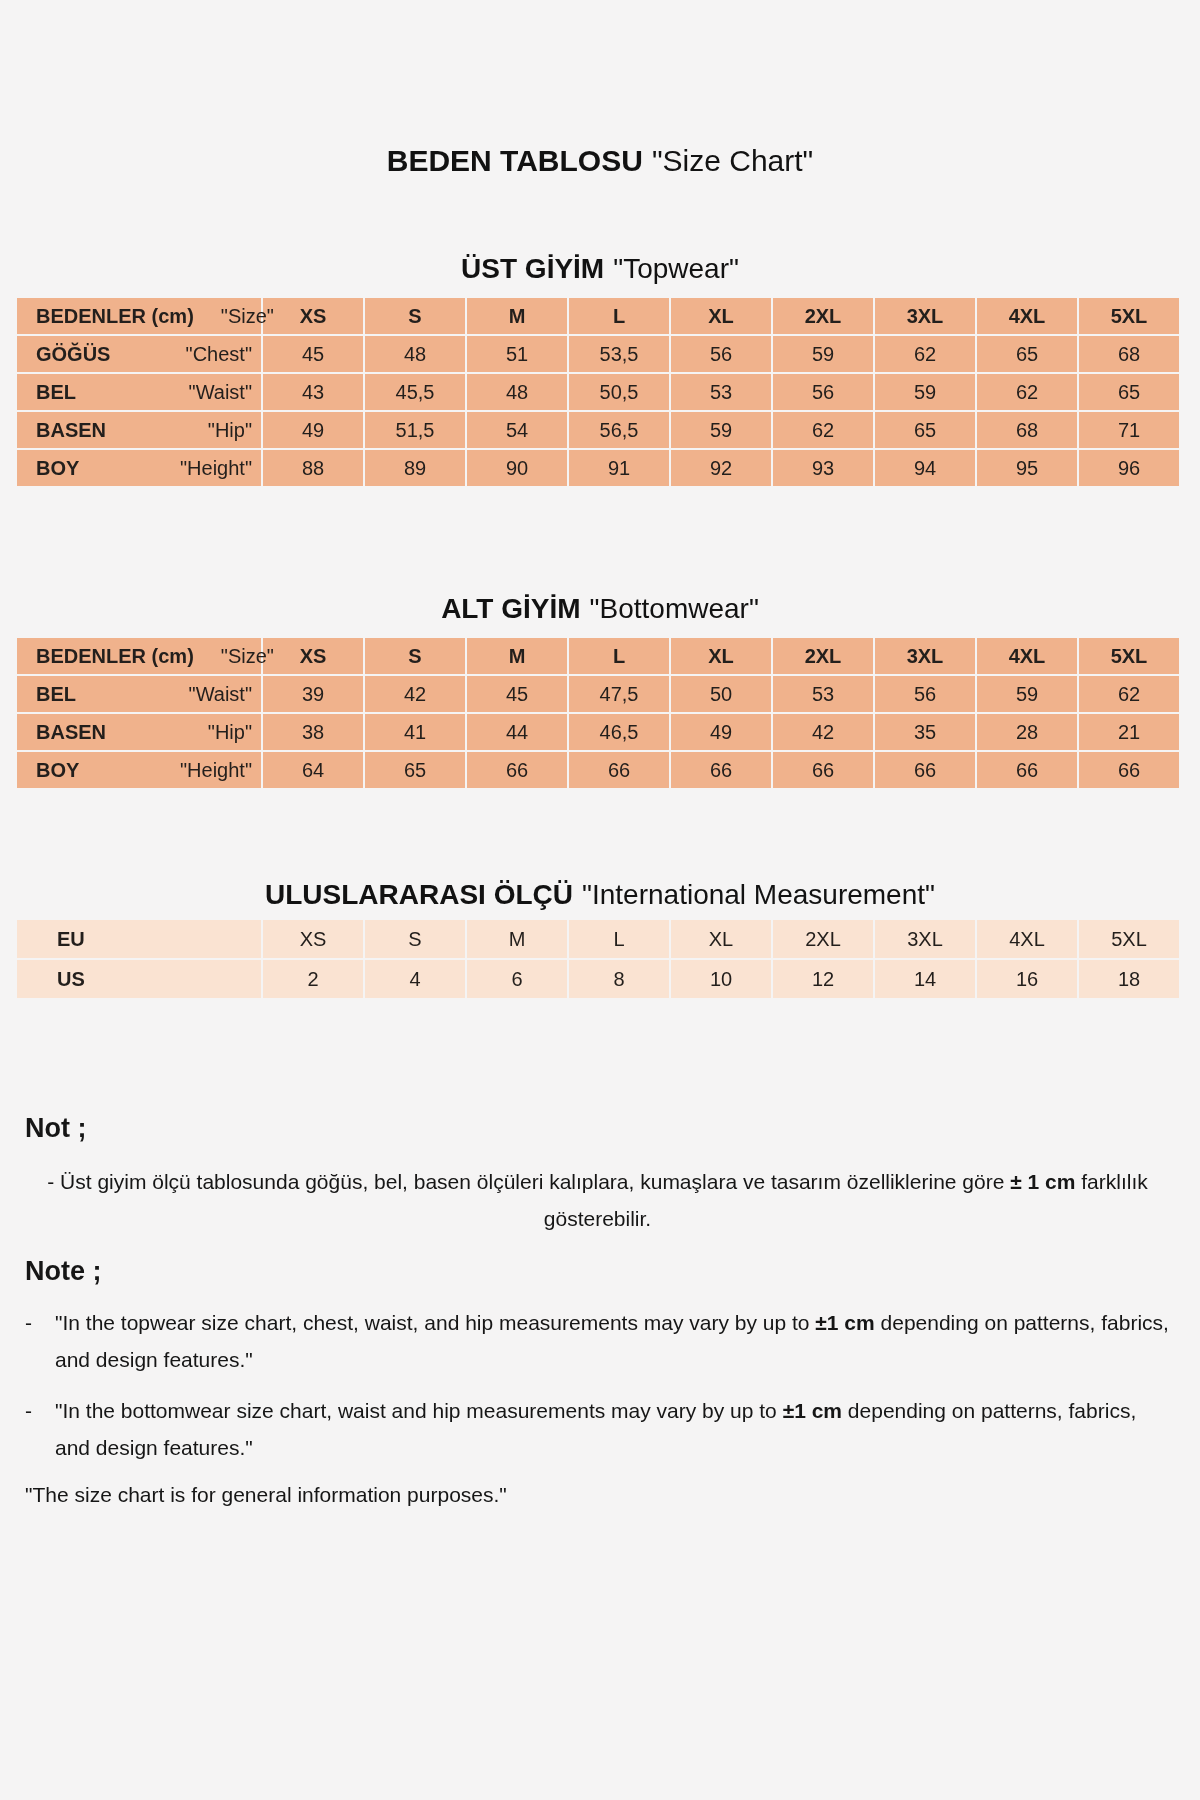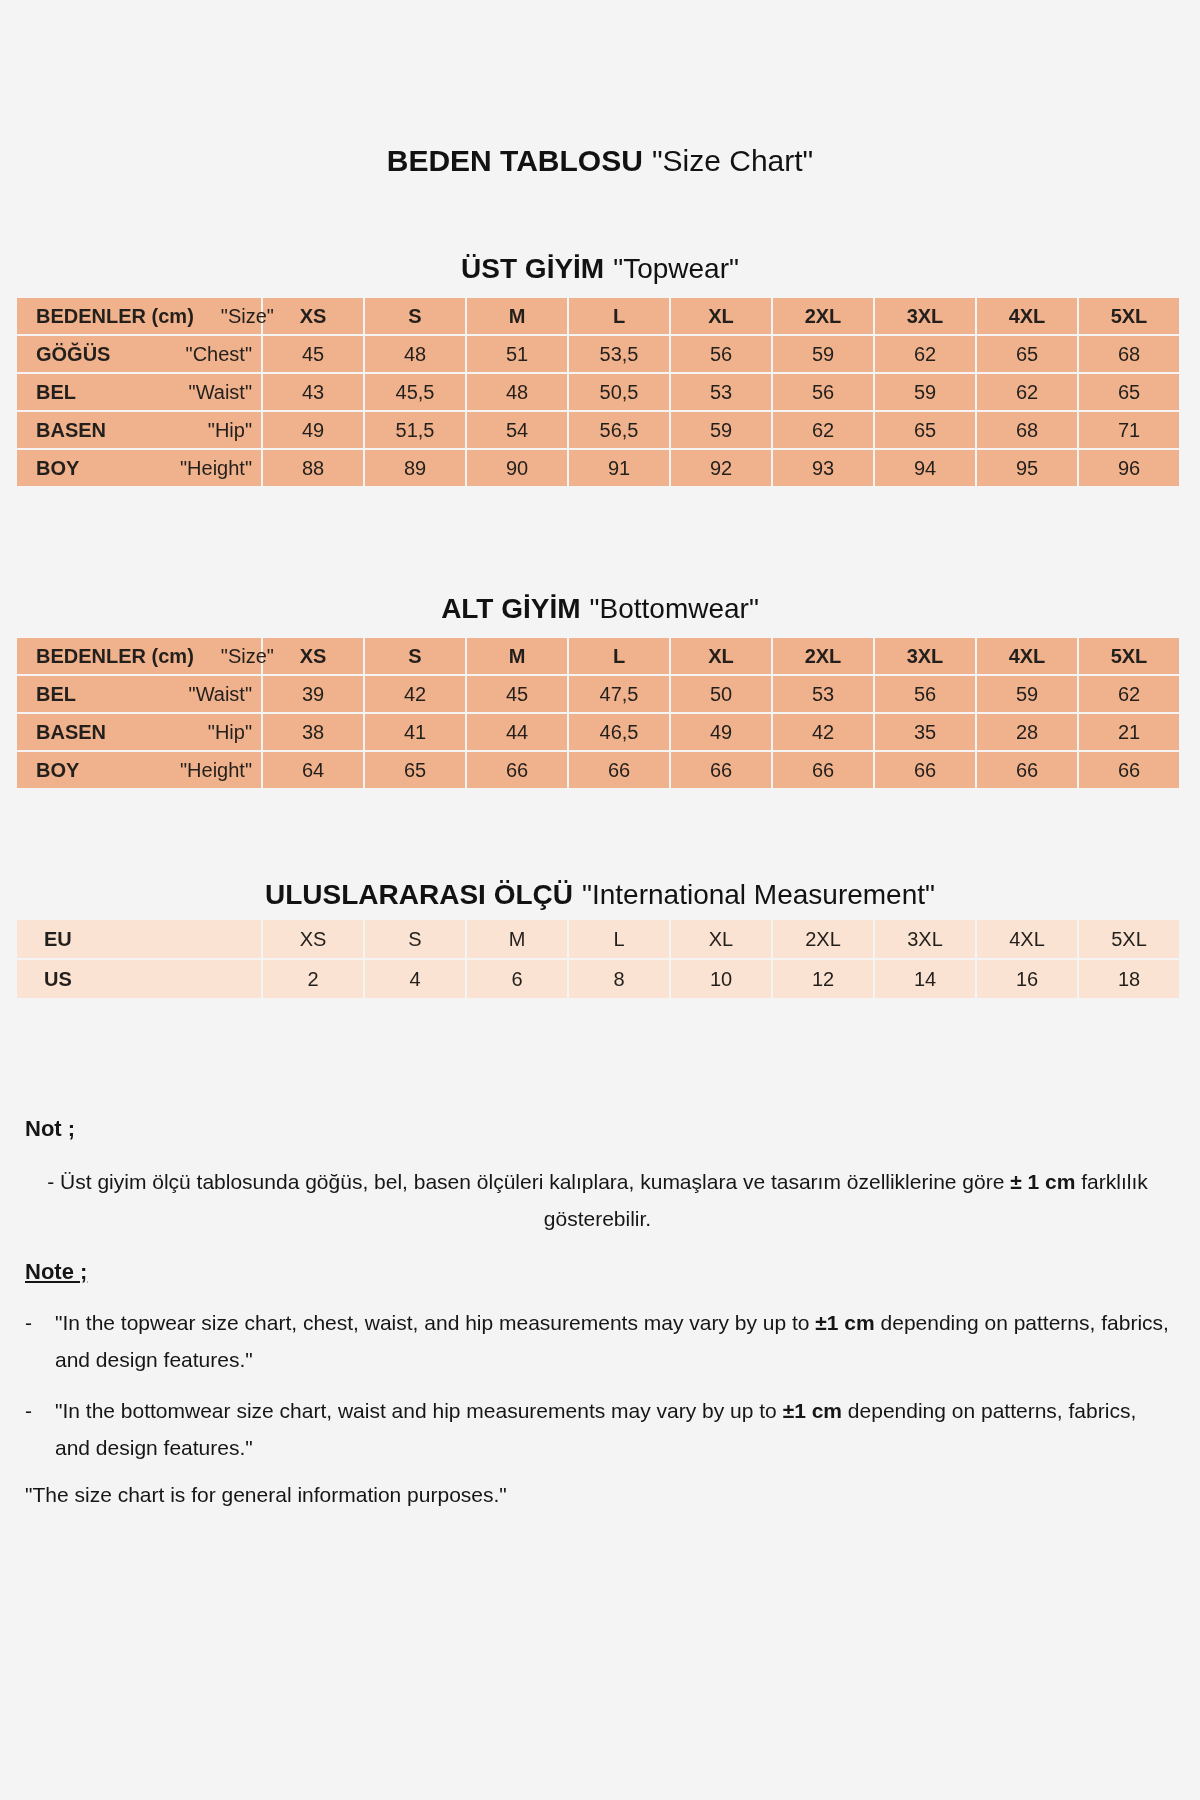--- a/index.html
+++ b/index.html
@@ -38,28 +38,28 @@
     font-size:20px;color:#231f1c;
   }
   .peach td{background:#f0b28c;height:36px;}
   .light td{background:#fae3d2;height:38px;}
   .size-table td.hdr{font-weight:bold;}
   .lbl-wrap{
     display:flex;justify-content:space-between;align-items:center;
     padding:0 9px 0 19px;
     gap:27px;
   }
-  .light .lbl-wrap{padding-left:27px;}
+  .light .lbl-wrap{padding-left:40px;}
   .lbl-tr{font-weight:bold;white-space:nowrap;}
   .lbl-en{font-weight:normal;white-space:nowrap;}
 
   
   .notes{margin:110px 30px 0 25px;font-size:21px;line-height:37px;color:#161616;}
-  .note-head{font-weight:bold;font-size:22px;margin:0 0 0 0;}
-  .note-head.en{margin-top:16px;text-decoration:underline;}
+  .note-head{font-weight:bold;font-size:27px;margin:0 0 0 0;}
+  .note-head.en{margin-top:16px;}
   .note-para{margin:16px 0 0 0;text-align:center;}
   .note-para b, .bullet-text b{font-weight:bold;}
   .bullet{display:flex;margin-top:14px;}
   .bullet .dash{width:30px;flex:0 0 30px;}
   .bullet-text{margin:0;flex:1;}
   .note-footer{margin:10px 0 0 0;}
 </style>
 </head>
 <body>
 

